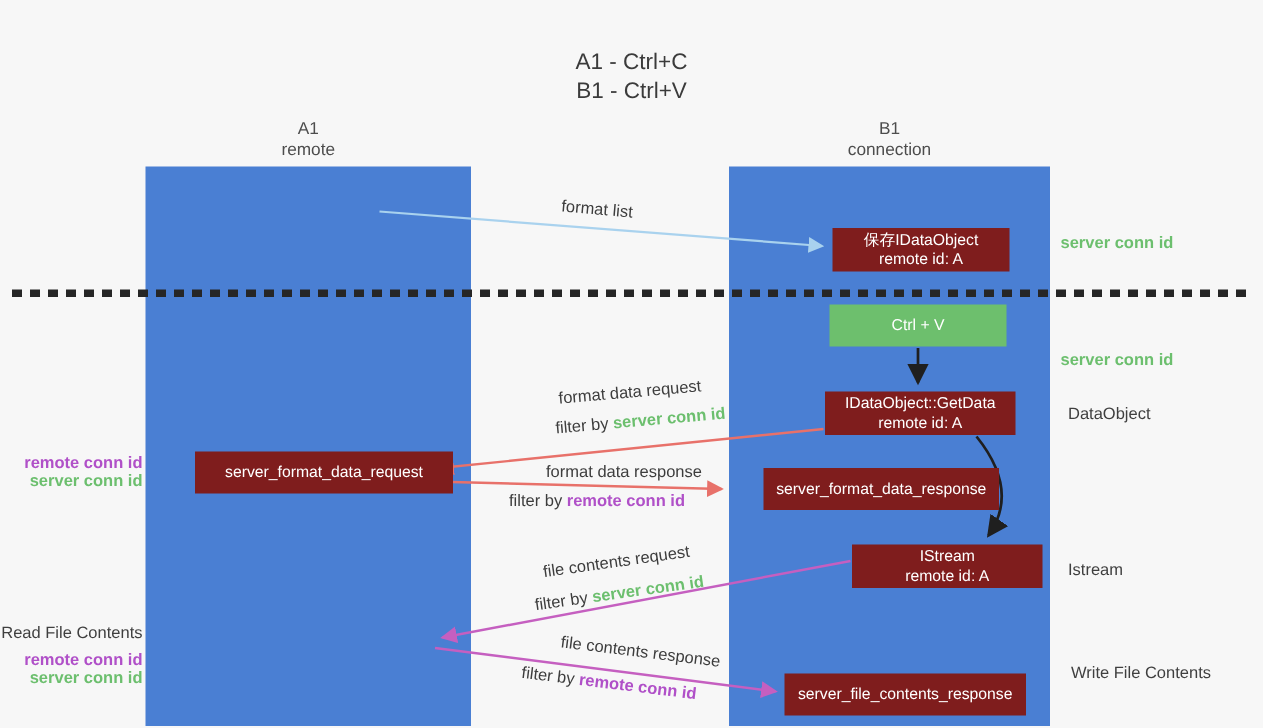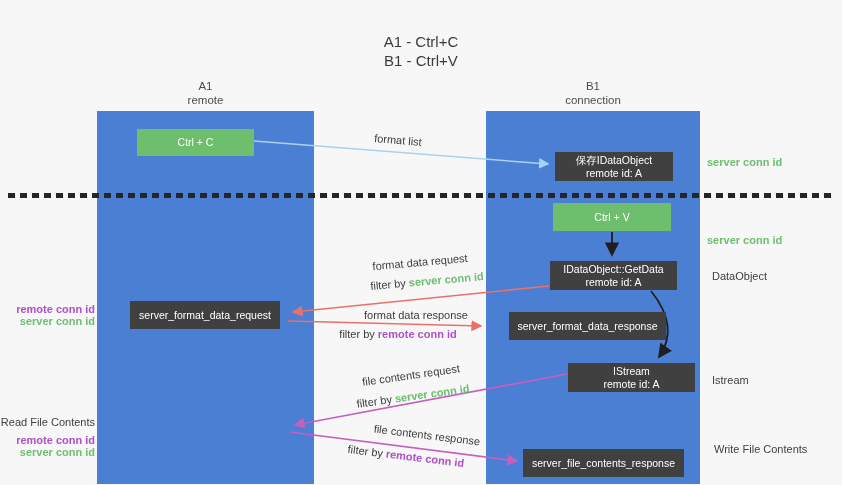--- a/index.html
+++ b/index.html
@@ -29,26 +29,26 @@
     position:absolute;left:8px;top:169px;width:828px;height:5px;z-index:2;
     background:repeating-linear-gradient(90deg,#262626 0 7px,transparent 7px 12px);
   }
   svg.arrows{position:absolute;left:0;top:0;z-index:3;}
   .box{
     position:absolute;z-index:4;display:flex;flex-direction:column;
     align-items:center;justify-content:center;
     color:#fff;font-size:10.5px;line-height:13px;text-align:center;white-space:nowrap;
   }
   .box.green{background:#6dbf6d;}
-  .box.orange{background:#404040;}
+  .box.orange{background:#7f1d1d;}
   .b-ctrl-c{left:137px;top:105px;width:117px;height:27px;}
   .b-save{left:555px;top:128px;width:118px;height:29px;}
   .b-ctrl-v{left:553px;top:179px;width:118px;height:28px;}
   .b-getdata{left:550px;top:237px;width:127px;height:29px;}
-  .b-fmt-req{left:130px;top:277px;width:150px;height:28px;}
+  .b-fmt-req{left:130px;top:277px;width:172px;height:28px;}
   .b-fmt-resp{left:509px;top:288px;width:157px;height:28px;}
   .b-istream{left:568px;top:339px;width:127px;height:29px;}
   .b-file-req{left:127px;top:393px;width:162px;height:27px;}
   .b-file-resp{left:523px;top:425px;width:161px;height:28px;}
   .alabel{
     position:absolute;z-index:5;font-size:11px;white-space:nowrap;color:#3d3d3d;
     transform:translate(-50%,-50%);
   }
   .green-text{color:#6cbf6e;font-weight:bold;}
   .purple-text{color:#b050c8;font-weight:bold;}
@@ -97,23 +97,20 @@
     </defs>
     <path d="M253,117 L548,140" stroke="#a9d2ee" stroke-width="1.5" fill="none" marker-end="url(#m-blue)"></path>
     <path d="M612,208 L612,231" stroke="#1f1f1f" stroke-width="1.8" fill="none" marker-end="url(#m-black)"></path>
     <path d="M651,267 Q680,303 659,333" stroke="#1f1f1f" stroke-width="1.8" fill="none" marker-end="url(#m-black)"></path>
     <path d="M549,262 L293,288" stroke="#e8716a" stroke-width="1.6" fill="none" marker-end="url(#m-red)"></path>
     <path d="M288,297 L481,302" stroke="#e8716a" stroke-width="1.6" fill="none" marker-end="url(#m-red)"></path>
     <path d="M567,350 L295,401" stroke="#c55fc0" stroke-width="1.6" fill="none" marker-end="url(#m-mag)"></path>
     <path d="M290,408 L517,437" stroke="#c55fc0" stroke-width="1.6" fill="none" marker-end="url(#m-mag)"></path>
   </svg>
 
-  <div class="box green b-ctrl-c">
-    <div>Ctrl + C</div>
-  </div>
 
   <div class="box orange b-save">
     <div>保存IDataObject</div>
     <div>remote id: A</div>
   </div>
 
   <div class="box green b-ctrl-v">
     <div>Ctrl + V</div>
   </div>
 

